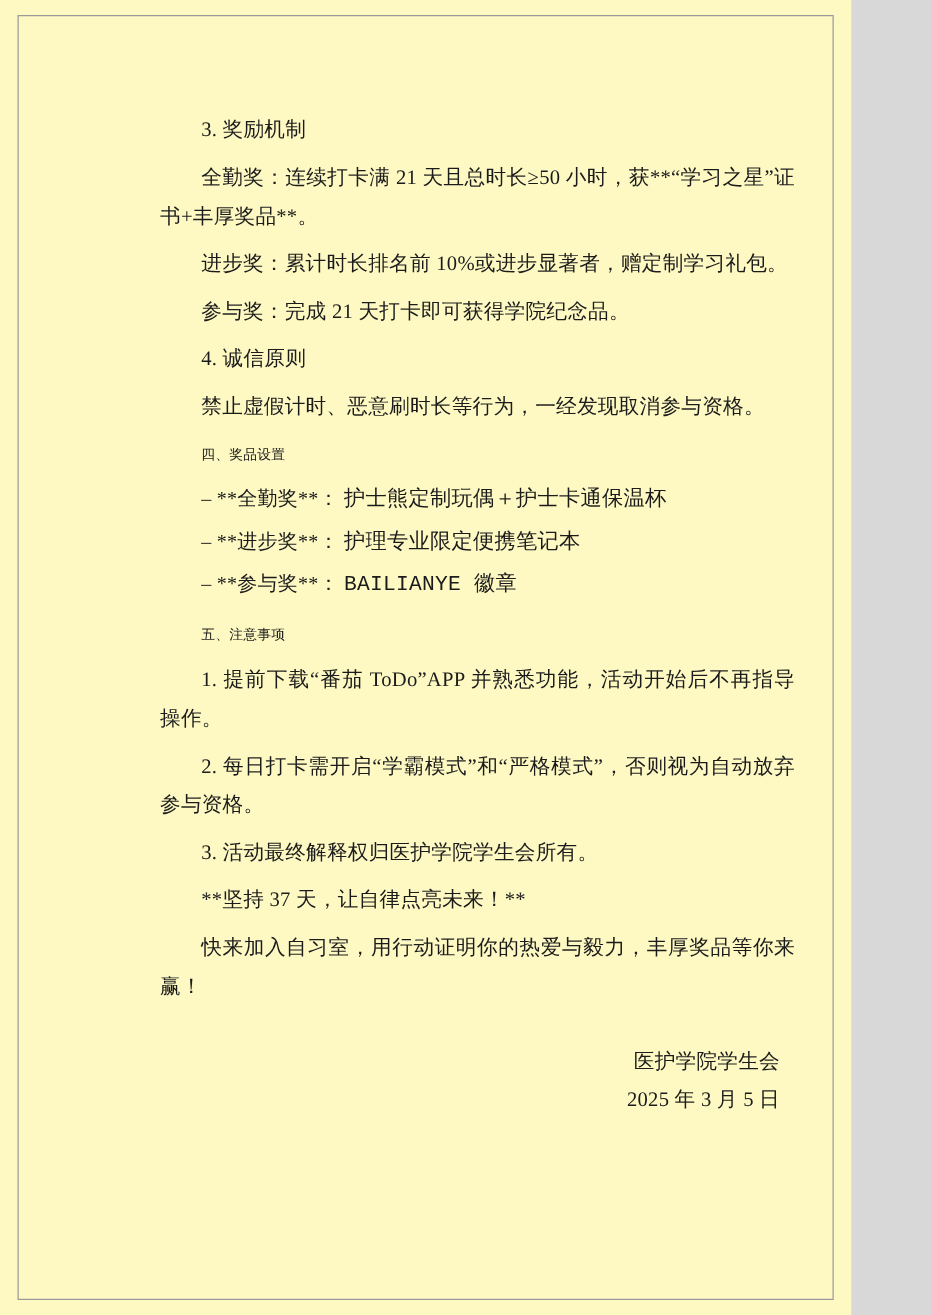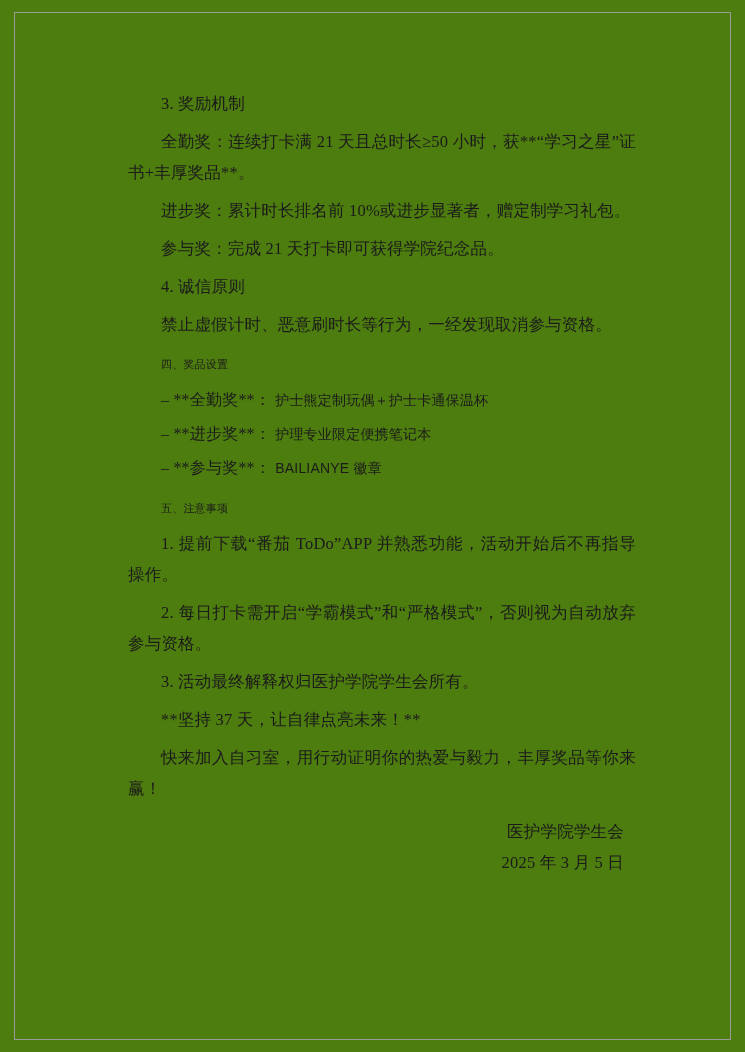--- a/index.html
+++ b/index.html
@@ -7,23 +7,23 @@
     padding: 0;
     background: #d8d8d8;
   }
   body {
     width: 745px;
     height: 1052px;
     font-family: "Liberation Serif", serif;
   }
   .page {
     position: relative;
-    width: 745px;
+    width: 681px;
     height: 1052px;
-    background: #4d7c0f;
+    background: #fef9c3;
     box-sizing: border-box;
   }
   .page-border {
     position: absolute;
     left: 14px;
     top: 12px;
     right: 14px;
     bottom: 12px;
     border: 1px solid #9a9a9a;
     pointer-events: none;
@@ -58,33 +58,33 @@
   }
   .bullet {
     text-indent: 33px;
     font-size: 16px;
     margin-bottom: 2px;
   }
   .bullet .bold {
     font-weight: normal;
   }
   .sans {
-    font-family: Liberation Sans, sans-serif;
-    font-size: 14px;
+    font-family: Liberation Mono, monospace;
+    font-size: 17px;
   }
   .bold { font-weight: bold; }
   .sign {
     text-align: right;
     margin: 0;
     font-size: 16.5px;
     line-height: 31px;
     color: #1b1b1b;
     padding-right: 12px;
   }
-  .sign-top { margin-top: 12px; }
+  .sign-top { margin-top: 29px; }
 </style>
 </head>
 <body>
 
 <div class="page">
   <div class="page-border"></div>
 
   <div class="content">
 
     <p class="indent-num">3.  奖励机制</p>

